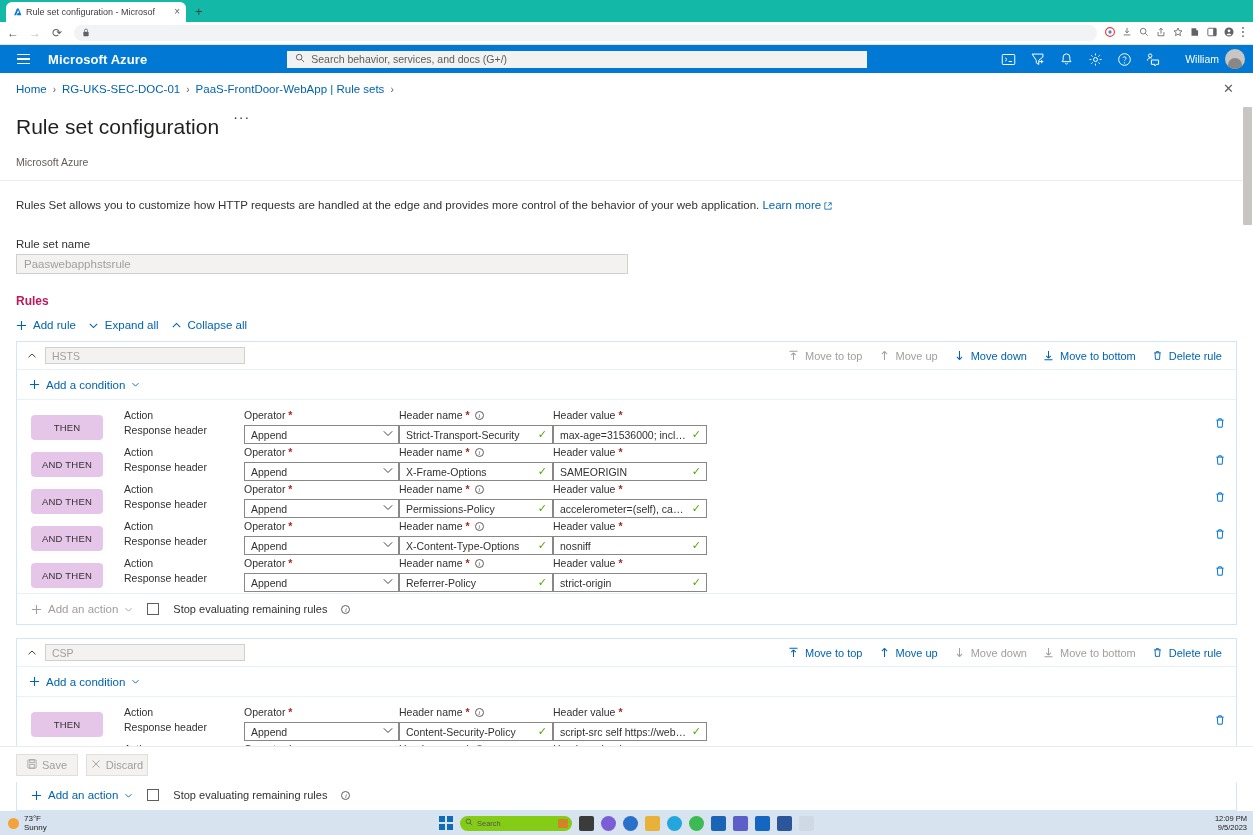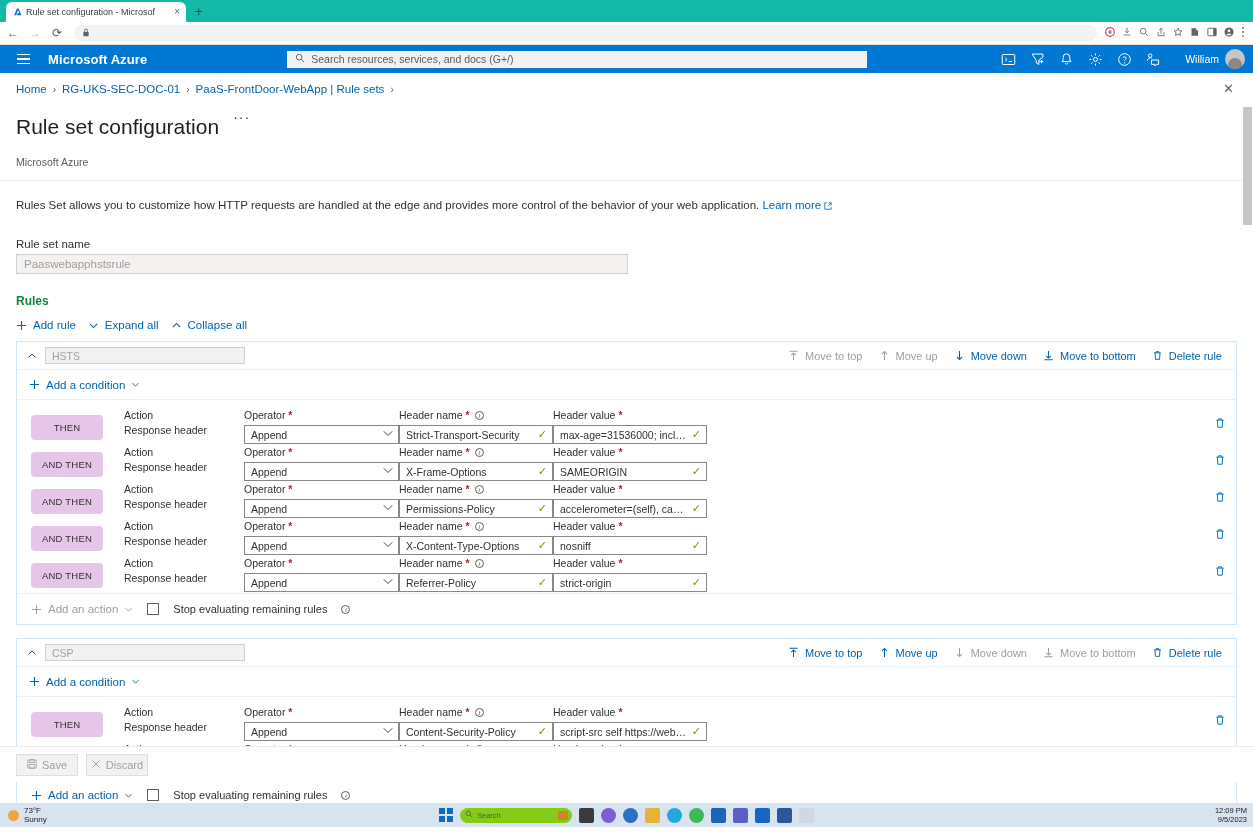--- a/index.html
+++ b/index.html
@@ -91,21 +91,21 @@
   #intro { font-size: 11.5px; color: #323130; line-height: 16px; }
   #intro a { color: #0063b1; text-decoration: none; }
   .ext-link-icon { display: inline-block; margin-left: 3px; vertical-align: -1px; }
 
   .field-label { font-size: 11.5px; color: #323130; margin-bottom: 4px; }
   #rule-set-name-input {
     width: 612px; height: 20px; background: #f3f2f1; border: 1px solid #d2d0ce;
     font-size: 11.5px; color: #a19f9d; padding: 0 7px; line-height: 18px;
     font-family: "Liberation Sans", sans-serif;
   }
-  #rules-heading { font-size: 12px; font-weight: bold; color: #15803d; margin-top: 20px; }
+  #rules-heading { font-size: 12px; font-weight: bold; color: #be185d; margin-top: 20px; }
   #rules-toolbar { display: flex; align-items: center; gap: 12px; margin-top: 11px; margin-bottom: 10px; }
   .cmd { display: flex; align-items: center; gap: 6px; font-size: 11.5px; color: #0063b1; }
   .cmd.disabled { color: #a19f9d; }
   .cmd .glyph { display: flex; align-items: center; }
 
   
   .rule-card { border: 1px solid #d0e7f8; background: #fff; margin-bottom: 13px; }
   .rule-head {
     display: flex; align-items: center; height: 28px; padding: 0 6px 0 10px;
     border-bottom: 1px solid #e6f1fa;
@@ -176,21 +176,21 @@
   
   #page-scrollbar {
     position: absolute; right: 0; top: 34px; bottom: 36px; width: 11px; background: #fff;
   }
   #page-scrollbar .thumb {
     position: absolute; top: 0; left: 1px; width: 9px; height: 118px; background: #c8c6c4; border-radius: 1px;
   }
 
   
   #taskbar {
-    position: absolute; left: 0; bottom: 8px; width: 1253px; height: 24px;
+    position: absolute; left: 0; bottom: 0; width: 1253px; height: 24px;
     background: #d7e3ef; display: flex; align-items: center; font-size: 8px; color: #1b1b1b;
   }
   #weather { display: flex; align-items: center; gap: 5px; padding-left: 8px; width: 120px; }
   #weather .sun { width: 11px; height: 11px; border-radius: 50%; background: #f2a33c; flex: 0 0 auto; }
   #weather .wtxt { line-height: 9px; }
   #tb-center { flex: 1 1 auto; display: flex; align-items: center; justify-content: center; gap: 7px; }
   .win-logo { width: 14px; height: 14px; display: grid; grid-template-columns: 1fr 1fr; grid-gap: 1.5px; }
   .win-logo i { background: #0f6cbd; display: block; }
   #tb-search {
     width: 112px; height: 15px; border-radius: 8px; background: #84cc16; display: flex;
@@ -296,21 +296,21 @@
       <span></span>
   </div>
   <div id="azure-brand">Microsoft Azure</div>
   <div id="azure-search">
     <span>
       <svg width="10" height="10" viewBox="0 0 12 12">
           <circle cx="5" cy="5" r="3.4" fill="none" stroke="#5c5c5c" stroke-width="1.1"></circle>
           <path d="M7.6 7.6 10.8 10.8" stroke="#5c5c5c" stroke-width="1.1"></path>
         </svg>
     </span>
-    <span>Search resources, services, and docs (G+/)</span>
+    <span>Search behavior, services, and docs (G+/)</span>
   </div>
   <div id="azure-topicons">
     <span class="topicon">
       <svg width="15" height="15" viewBox="0 0 18 18">
           <rect x="1.5" y="3" width="15" height="12" rx="1" fill="none" stroke="#fff" stroke-width="1.2"></rect>
           <path d="M5 7l2.2 2L5 11M9.2 11.4h4" stroke="#fff" stroke-width="1.2" fill="none"></path>
         </svg>
     </span>
     <span class="topicon">
       <svg width="15" height="15" viewBox="0 0 18 18">

